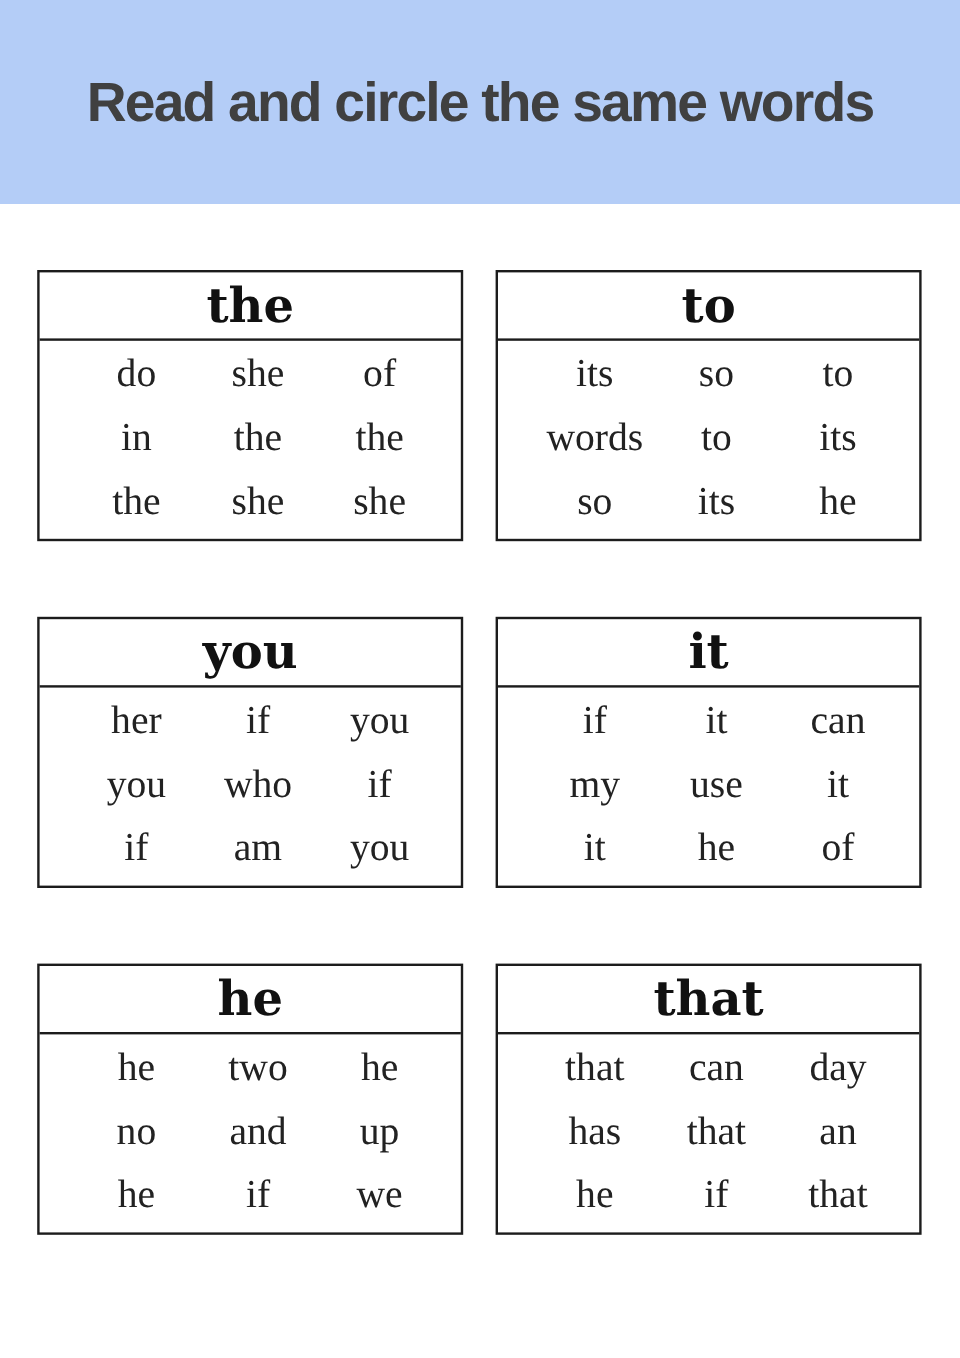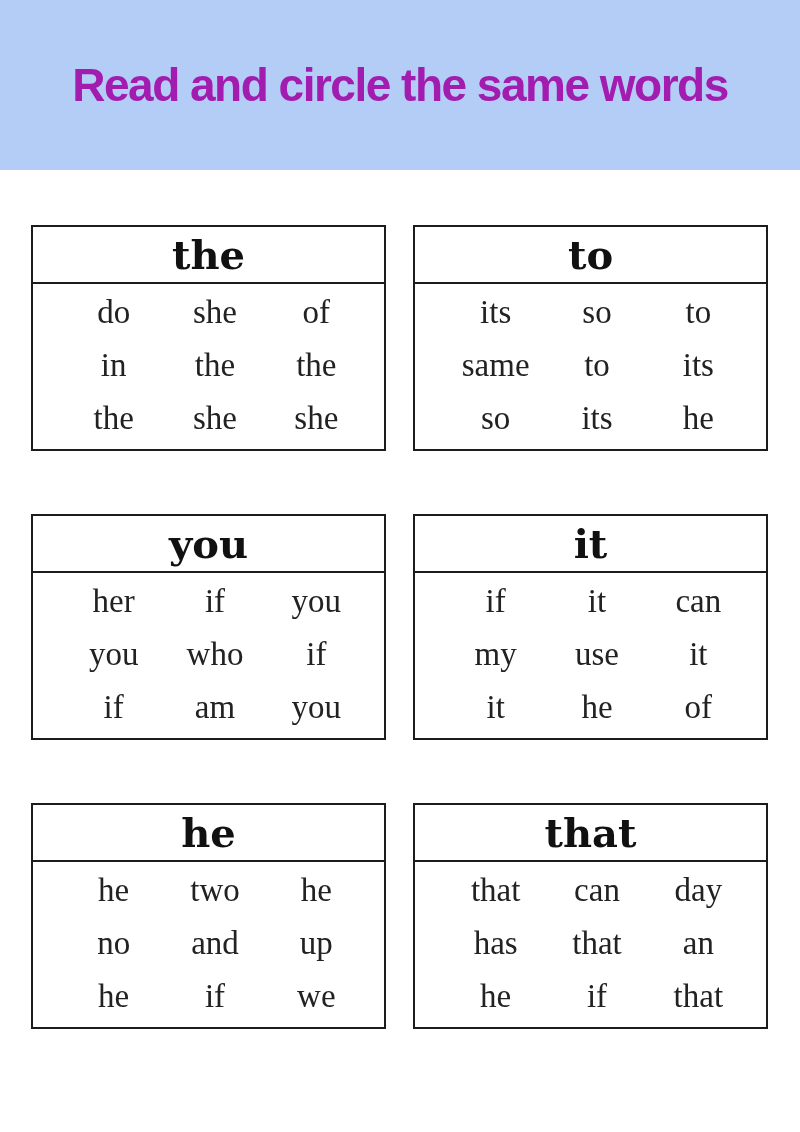--- a/index.html
+++ b/index.html
@@ -16,21 +16,21 @@
     display: flex;
     align-items: center;
     justify-content: center;
   }
   .banner h1 {
     margin: 0;
     font-family: "Liberation Sans", sans-serif;
     font-weight: 800;
     font-size: 46px;
     letter-spacing: -1.5px;
-    color: #a21caf;
+    color: #404040;
     white-space: nowrap;
   }
   .boxes-grid {
     display: grid;
     grid-template-columns: 1fr 1fr;
     column-gap: 27px;
     row-gap: 63px;
     padding: 55px 32px 0 31px;
     border-radius: 19px;
   }
@@ -99,21 +99,21 @@
   </section>
 
   <section class="box">
     <div class="box-header">
       <span class="target">to</span>
     </div>
     <div class="box-body">
       <span class="word">its</span>
       <span class="word">so</span>
       <span class="word">to</span>
-      <span class="word">same</span>
+      <span class="word">words</span>
       <span class="word">to</span>
       <span class="word">its</span>
       <span class="word">so</span>
       <span class="word">its</span>
       <span class="word">he</span>
     </div>
   </section>
 
   <section class="box">
     <div class="box-header">

